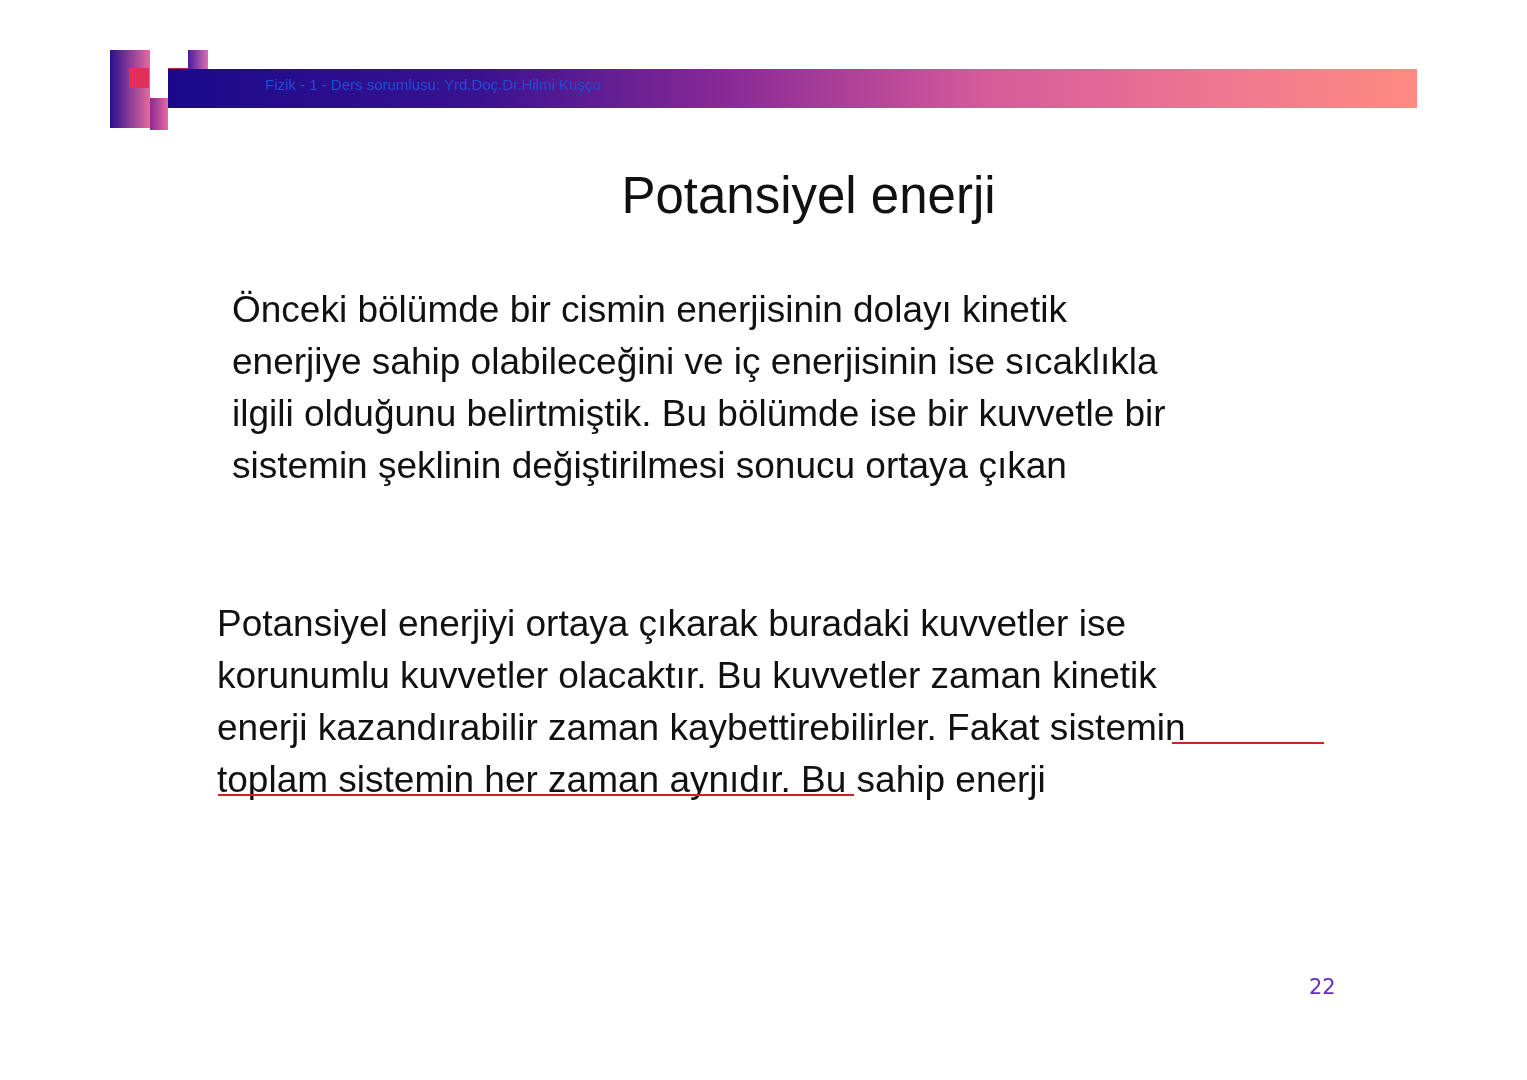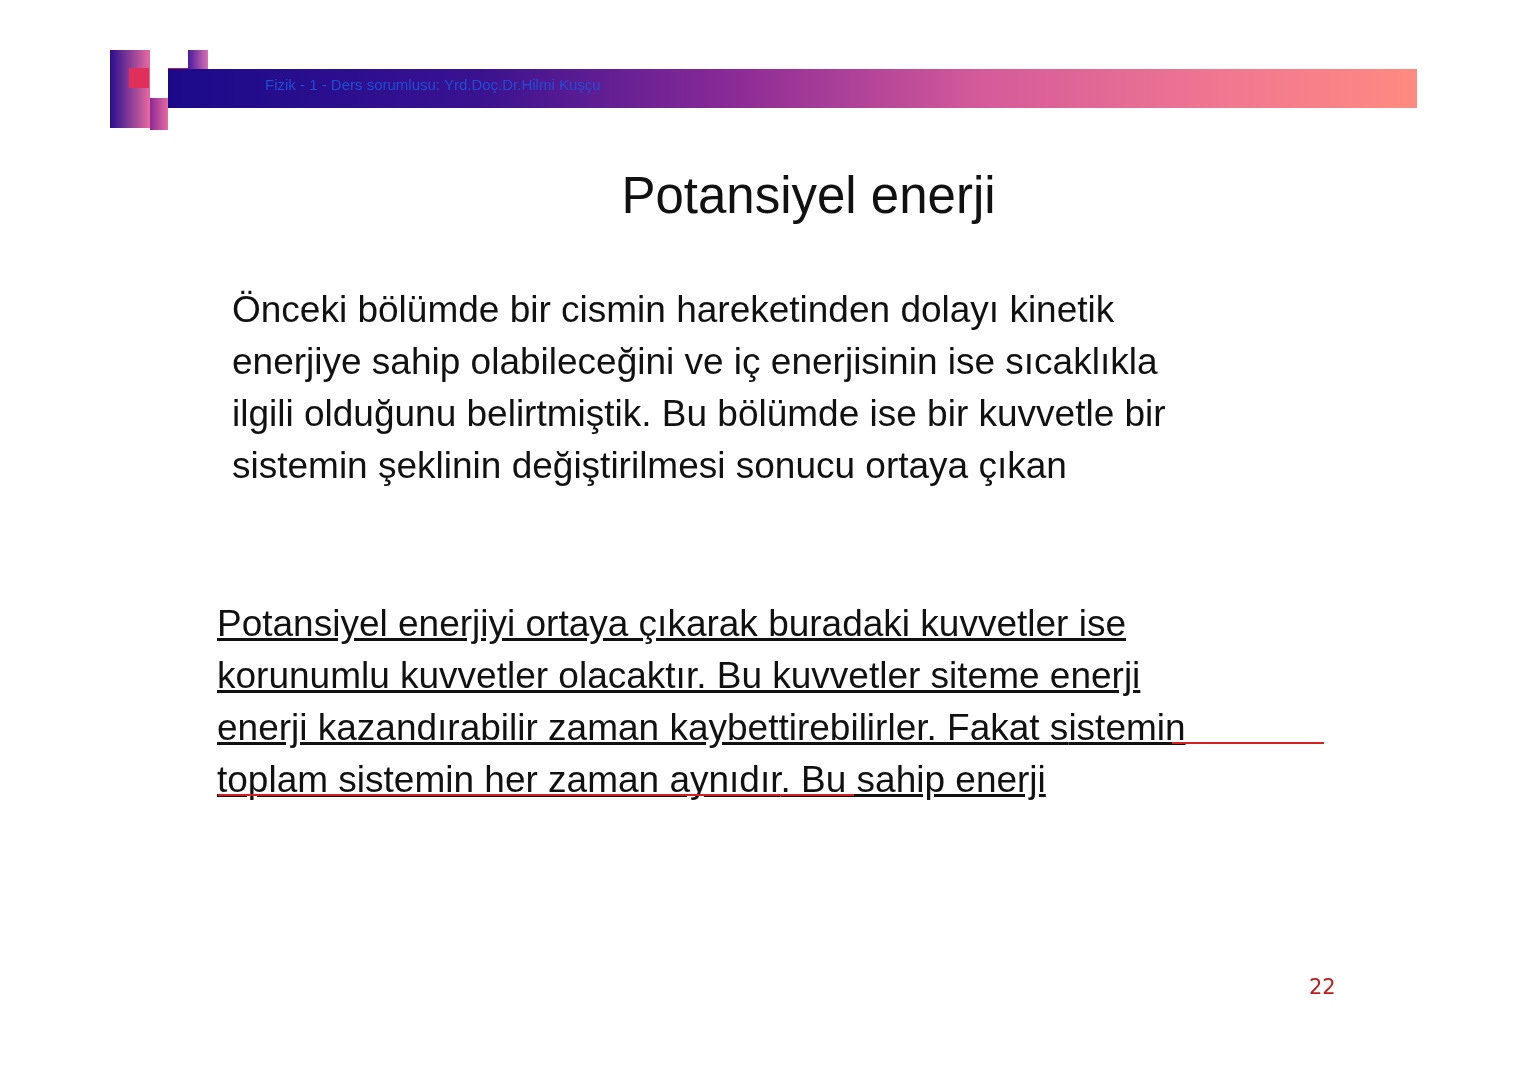--- a/index.html
+++ b/index.html
@@ -6,53 +6,53 @@
     body { width: 1527px; height: 1080px; position: relative; overflow: hidden;
            font-family: "Liberation Sans", sans-serif; color: #1a1a1a; }
     .logo { position: absolute; left: 110px; top: 48px; width: 100px; height: 82px; }
     .logo .sq { position: absolute; }
     .header-bar { position: absolute; left: 168px; top: 69px; width: 1249px; height: 39px;
       background: linear-gradient(90deg, #1a0a8a 0%, #3a1290 25%, #8a2a96 45%, #d45a9a 65%, #f07890 85%, #ff8a80 100%); }
     .header-text { position: absolute; left: 222px; top: 76px; font-size: 15px; color: #1d4ed8; white-space: nowrap; margin-left: 43px; }
     .title { position: absolute; left: 0; width: 1617px; top: 166px; text-align: center; font-size: 51px; color: #111; }
     .para { position: absolute; font-size: 37px; line-height: 52px; color: #111; white-space: nowrap; }
     .p1 { left: 232px; top: 284px; }
-    .p2 { left: 217px; top: 598px; text-decoration: underline; }
+    .p2 { left: 217px; top: 598px; }
     .line { display: block; }
     .em { font-style: italic; }
     .ul { position: relative; margin-top: 28px; }
     .redline { position: absolute; height: 2px; background: #d42020; }
-    .page-num { position: absolute; left: 1309px; top: 975px; font-size: 21px; color: #b91c1c; font-family: "DejaVu Sans", sans-serif; }
+    .page-num { position: absolute; left: 1309px; top: 975px; font-size: 21px; color: #6d28d9; font-family: "DejaVu Sans", sans-serif; }
   </style>
 </head>
 <body>
 
 <div class="logo">
   <div class="sq" style="left:0;top:2px;width:40px;height:78px;background:linear-gradient(90deg,#2a0f8f,#e86aa0);"></div>
   <div class="sq" style="left:19px;top:20px;width:20px;height:20px;background:#e0305a;"></div>
   <div class="sq" style="left:40px;top:50px;width:18px;height:32px;background:linear-gradient(90deg,#8a2a96,#e86aa0);"></div>
   <div class="sq" style="left:58px;top:20px;width:20px;height:40px;background:#b0205a;"></div>
   <div class="sq" style="left:78px;top:2px;width:20px;height:38px;background:linear-gradient(90deg,#4a1aa0,#d870b0);"></div>
 </div>
 
 <div class="header-bar"></div>
 <div class="header-text">Fizik - 1 - Ders sorumlusu: Yrd.Doç.Dr.Hilmi Kuşçu</div>
 
 <div class="title">Potansiyel enerji</div>
 
 <div class="para p1">
-  <span class="line">Önceki bölümde bir cismin hareketinden dolayı kinetik</span>
+  <span class="line">Önceki bölümde bir cismin enerjisinin dolayı kinetik</span>
   <span class="line">enerjiye sahip olabileceğini ve iç enerjisinin ise sıcaklıkla</span>
   <span class="line">ilgili olduğunu belirtmiştik. Bu bölümde ise bir kuvvetle bir</span>
   <span class="line">sistemin şeklinin değiştirilmesi sonucu ortaya çıkan</span>
 </div>
 
 <div class="para p2">
   <span class="line">Potansiyel enerjiyi ortaya çıkarak buradaki kuvvetler ise</span>
-  <span class="line">korunumlu kuvvetler olacaktır. Bu kuvvetler siteme enerji</span>
+  <span class="line">korunumlu kuvvetler olacaktır. Bu kuvvetler zaman kinetik</span>
   <span class="line"><span>enerji kazandırabilir zaman kaybettirebilirler. Fakat s</span><span class="ul">istemin</span></span>
   <span class="line"><span class="ul">toplam sistemin her zaman aynıdır</span><span>. Bu sahip enerji</span></span>
 </div>
 
 <div class="redline" style="left:1172px;top:742px;width:152px;"></div>
 <div class="redline" style="left:218px;top:794px;width:636px;"></div>
 
 <div class="page-num">22</div>
 
 </body></html>

